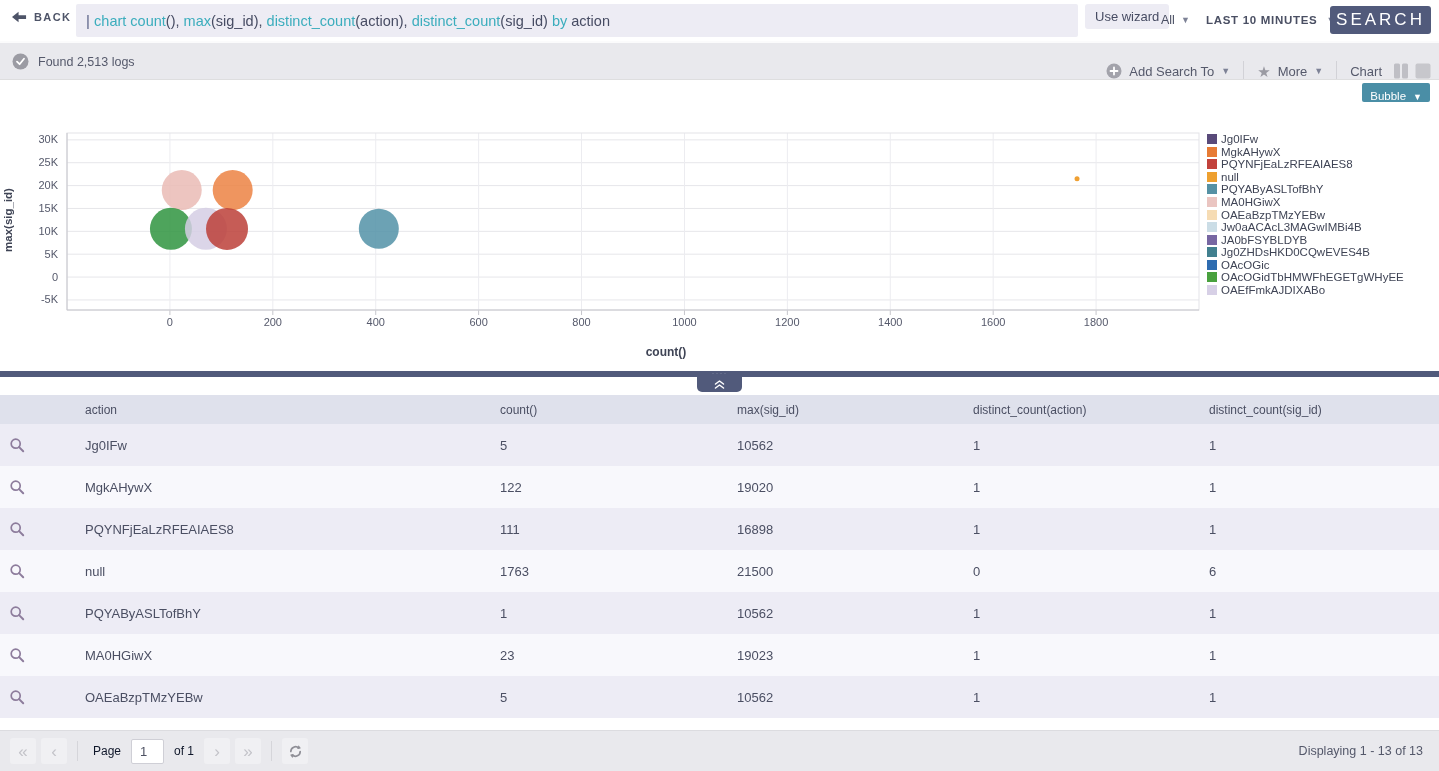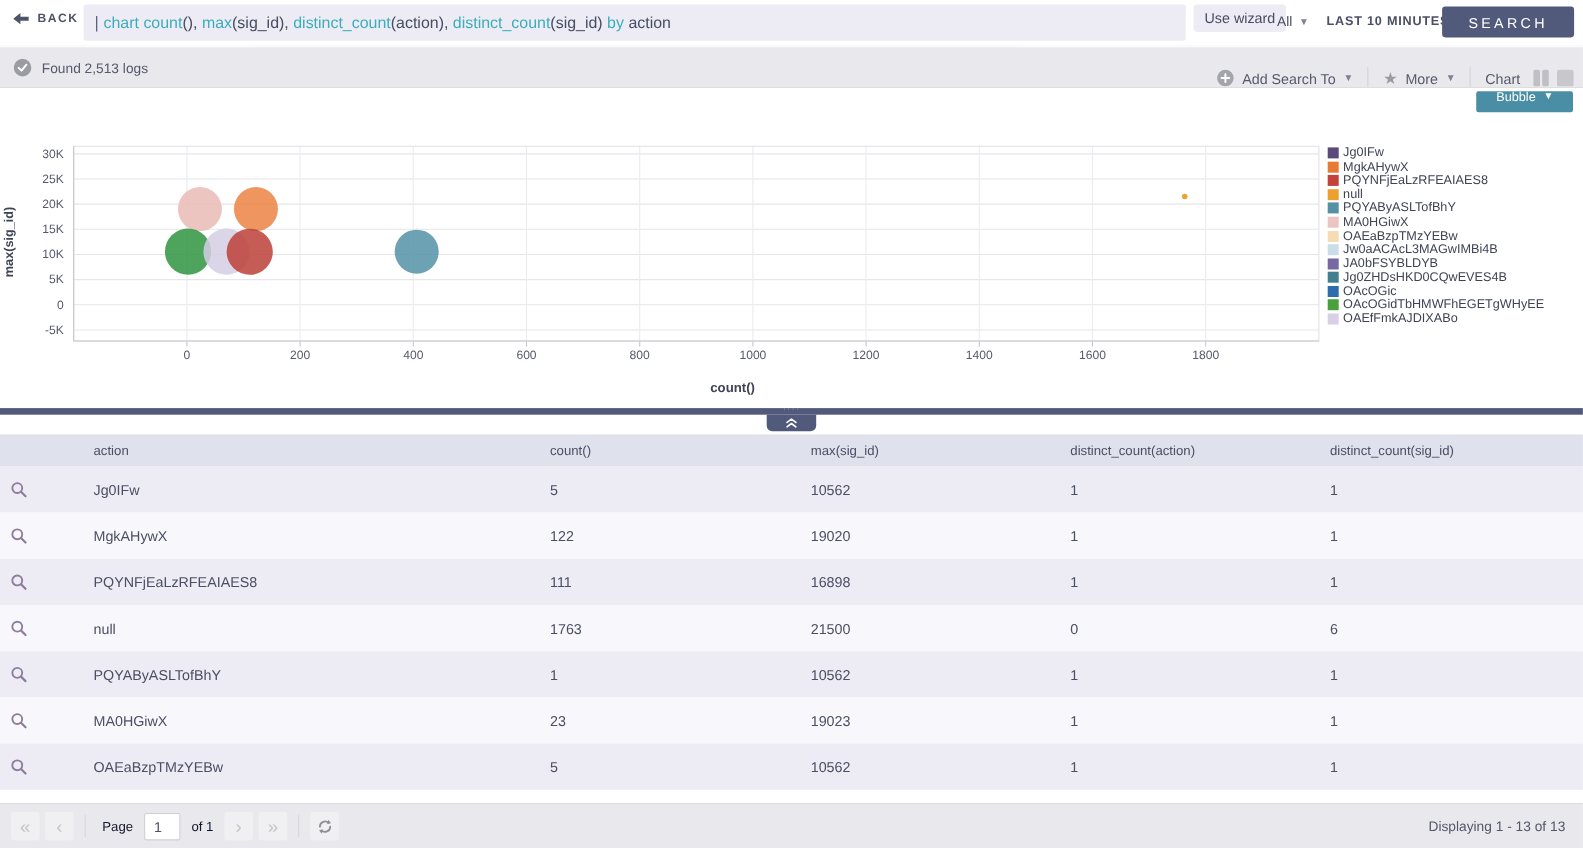--- a/index.html
+++ b/index.html
@@ -12,37 +12,37 @@
   .back-btn { position:absolute; left:12px; top:11px; display:flex; align-items:center; gap:7px; cursor:pointer; }
   .back-label { font-size:11px; letter-spacing:1.4px; color:#4e5468; font-weight:bold;text-align:right; }
   .query-box { position:absolute; left:76px; top:4px; width:1002px; height:33px; background:#edecf4; border-radius:2px;
                display:flex; align-items:center; padding-left:10px; font-size:14.5px; white-space:pre; overflow:hidden; }
   .seg-keyword { color:#3badbd; }
   .seg-plain   { color:#474c63; }
   .seg-pipe    { color:#5a6186; font-size:15px; }
   .wizard-chip { position:absolute; left:1085px; top:4px; background:#edecf4; border-radius:3px; padding:5px 10px; font-size:13px; color:#474c63; cursor:pointer; }
   .scope-sel { position:absolute; left:1161px; top:13px; display:flex; align-items:center; gap:6px; font-size:12.5px; color:#4a4f63; cursor:pointer; }
   .time-sel  { position:absolute; left:1206px; top:14px; display:flex; align-items:center; gap:9px; font-size:11.5px; font-weight:bold; letter-spacing:0.7px; color:#4a4f63; cursor:pointer; }
-  .search-btn { position:absolute; right:8px; top:6px; width:120px; height:28px; background:#515a7b; border-radius:3px;
-                color:#fff; font-size:13px; letter-spacing:3px; display:flex; align-items:center; justify-content:center; cursor:pointer; }
+  .search-btn { position:absolute; right:8px; top:6px; width:101px; height:28px; background:#515a7b; border-radius:3px;
+                color:#fff; font-size:17px; letter-spacing:3px; display:flex; align-items:center; justify-content:center; cursor:pointer; }
   .caret { font-size:9px; color:#7d8296; line-height:1; }
   .caret.white { color:#fff; }
 
   
   .toolbar { position:absolute; top:41px; left:0; right:0; height:39px; background:#e9e9ed; border-top:2px solid #fbfbfc; border-bottom:1px solid #dededf; }
   .status { position:absolute; left:12px; top:10px; display:flex; align-items:center; gap:9px; font-size:12.5px; color:#55596b; }
   .toolbar-right { position:absolute; right:8px; top:0; height:100%; display:flex; align-items:flex-end; gap:13px; }
   .tb-item { display:flex; align-items:center; gap:7px; font-size:13px; color:#55596b; cursor:pointer; }
   .tb-divider { width:1px; height:18px; background:#d2d2d7; }
   .view-icons { display:flex; align-items:center; gap:6px; margin-left:4px; }
   .view-btn { cursor:pointer; display:flex; }
 
   
   .bubble-btn { position:absolute; right:9px; top:83px; height:19px; background:#4a8ea6; border-radius:2px;
-                display:flex; align-items:flex-start; gap:7px; padding:0 18px; color:#fff; font-size:11.5px; cursor:pointer; }
+                display:flex; align-items:flex-end; gap:7px; padding:0 8px; color:#fff; font-size:11.5px; cursor:pointer; }
   #chart-svg { position:absolute; left:0; top:125px; }
   svg text { font-family:"Liberation Sans", sans-serif; }
   .legend { position:absolute; left:1207px; top:133px; }
   .legend-item { display:flex; align-items:center; height:12.55px; white-space:nowrap; cursor:pointer; }
   .legend-swatch { width:10px; height:10px; margin-right:4px; flex:none; }
   .legend-label { font-size:11.5px; color:#3f4455; }
 
   
   .split-divider { position:absolute; top:371px; left:0; right:0; height:6px; background:#515a7b; }
   .handle-dots { position:absolute; top:370px; left:703px; width:34px; text-align:center; color:rgba(255,255,255,0.55); font-size:6px; letter-spacing:2px; line-height:6px; }

